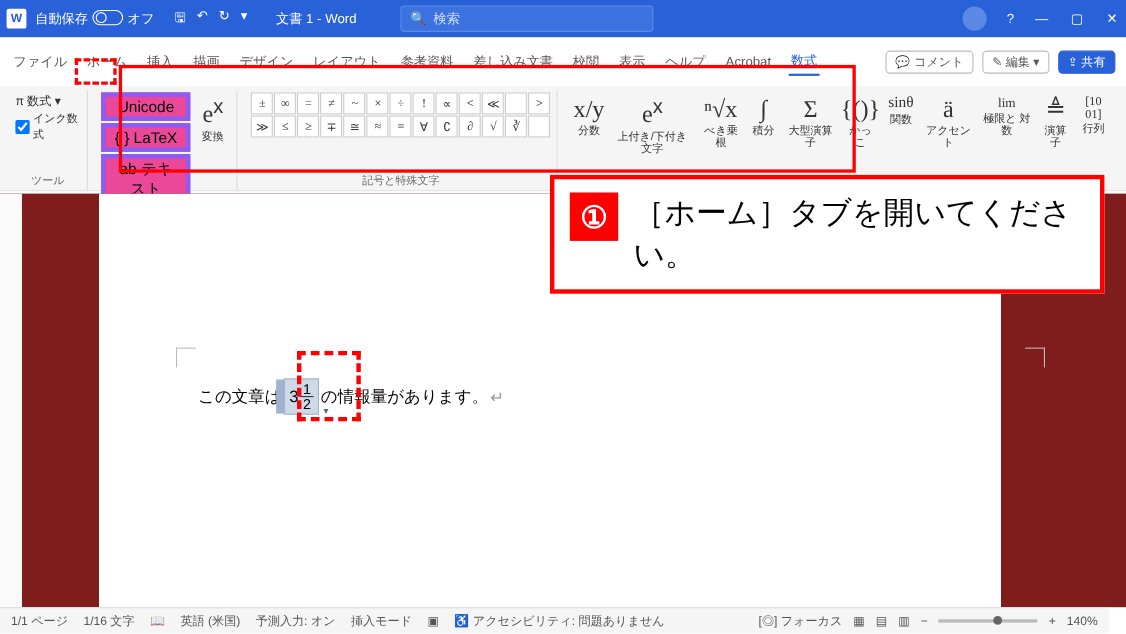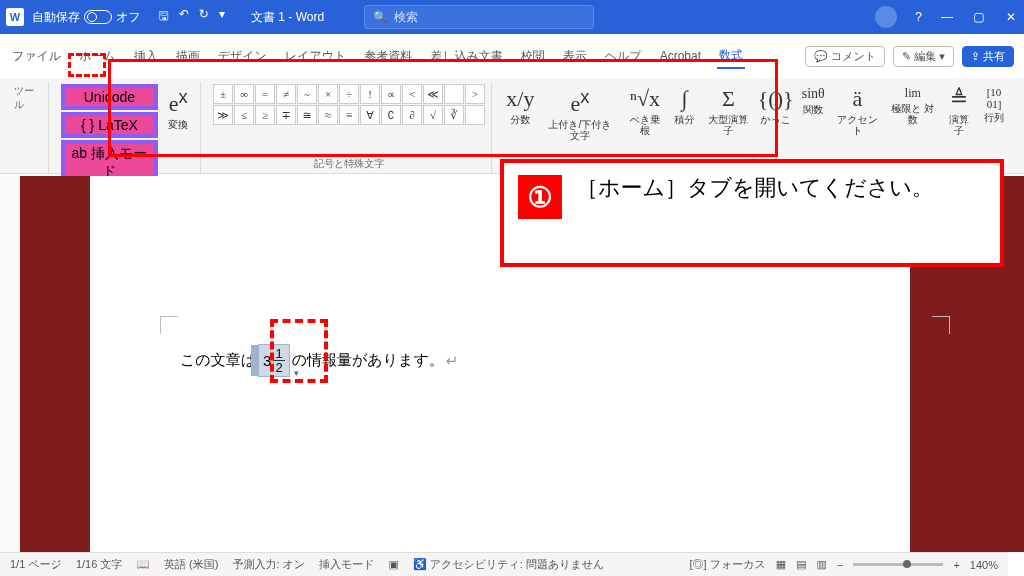--- a/index.html
+++ b/index.html
@@ -1,20 +1,20 @@
 <!DOCTYPE html>
 <html><head>
 <meta charset="utf-8">
 <style>
 *{margin:0;padding:0;box-sizing:border-box;font-family:"Yu Gothic UI","Meiryo",sans-serif}
 body{width:1024px;height:576px;background:#fff;overflow:hidden;position:relative}
 .titlebar{height:34px;background:#2961d9;display:flex;align-items:center;color:#fff;font-size:12px;padding:0 6px}
 .tb-left{display:flex;align-items:center;gap:8px}
 .w-icon{width:18px;height:18px;background:#fff;color:#2961d9;display:flex;align-items:center;justify-content:center;font-weight:bold;font-size:11px;border-radius:2px}
-.autosave{display:flex;align-items:center;gap:4px}
+.autosave{display:flex;gap:4px}
 .toggle{width:28px;height:14px;border:1px solid #fff;border-radius:7px;position:relative}
 .toggle::after{content:"";position:absolute;width:8px;height:8px;border:1px solid #fff;border-radius:50%;left:2px;top:1px}
 .qat{display:flex;gap:10px;margin-left:10px}
 .qat span{cursor:pointer}
 .doc-title{margin-left:18px}
 .search-box{margin-left:40px;flex:0 0 230px;height:24px;background:#3b72e0;border:1px solid #5a8ae6;border-radius:3px;display:flex;align-items:center;padding:0 8px;gap:6px;color:#cfe0ff}
 .tb-right{margin-left:auto;display:flex;align-items:center;gap:18px}
 .avatar{width:22px;height:22px;border-radius:50%;background:#5a8ae6}
 .win-btn{width:14px;text-align:center;cursor:pointer}
 
@@ -58,21 +58,21 @@
 .sb-right{margin-left:auto;display:flex;align-items:center;gap:10px}
 .zoom-slider{width:90px;height:3px;background:#bbb;position:relative}
 .zoom-slider::after{content:"";position:absolute;width:8px;height:8px;background:#666;border-radius:50%;top:-3px;left:55%}
 
 
 .anno-home{position:absolute;left:68px;top:53px;width:38px;height:24px;border:3px dashed red;z-index:50}
 .anno-ribbon{position:absolute;left:108px;top:59px;width:670px;height:98px;border:3px solid red;z-index:50}
 .anno-eq{position:absolute;left:270px;top:319px;width:58px;height:64px;border:4px dashed red;z-index:50}
 .callout{position:absolute;left:500px;top:159px;width:504px;height:108px;border:4px solid red;background:#fff;z-index:60;display:flex;align-items:flex-start;padding:12px 14px;gap:14px}
 .callout .num{width:44px;height:44px;background:red;color:#fff;font-size:28px;font-weight:bold;display:flex;align-items:center;justify-content:center;flex-shrink:0}
-.callout .txt{font-size:22px;line-height:1.35;font-family:Liberation Mono, monospace}
+.callout .txt{font-size:28px;line-height:1.35;font-family:Liberation Sans, sans-serif}
 </style>
 </head>
 <body>
 
 <div class="titlebar">
   <div class="tb-left">
     <div class="w-icon">W</div>
     <div class="autosave">
       <span>自動保存</span>
       <span class="toggle"></span>
@@ -115,29 +115,38 @@
   <span class="tab active">数式</span>
   <div class="tab-right">
     <span class="pill">💬 <span>コメント</span></span>
     <span class="pill">✎ <span>編集</span> ▾</span>
     <span class="pill share">⇪ <span>共有</span></span>
   </div>
 </div>
 
 <div class="ribbon">
   <div class="rgroup">
+    <div class="rgroup-body">
+      <div class="small-stack">
+        <span>π <span>数式</span> ▾</span>
+        <label class="ink-check">
+            <input type="checkbox" checked="" style=""> 
+            <span>インク数式</span>
+          </label>
+      </div>
+    </div>
     <div class="rgroup-label">ツール</div>
   </div>
 
   <div class="rgroup">
     <div class="rgroup-body">
       <div class="small-stack">
         <button class="small-btn">Unicode</button>
         <button class="small-btn">{ } LaTeX</button>
-        <button class="small-btn">ab 挿入モード</button>
+        <button class="small-btn">ab テキスト</button>
       </div>
       <div class="rbtn">
         <span class="ico">e<sup>x</sup></span>
         <span class="lbl">変換</span>
       </div>
     </div>
     <div class="rgroup-label">変換</div>
   </div>
 
   <div class="rgroup" style="flex:0 0 auto">

